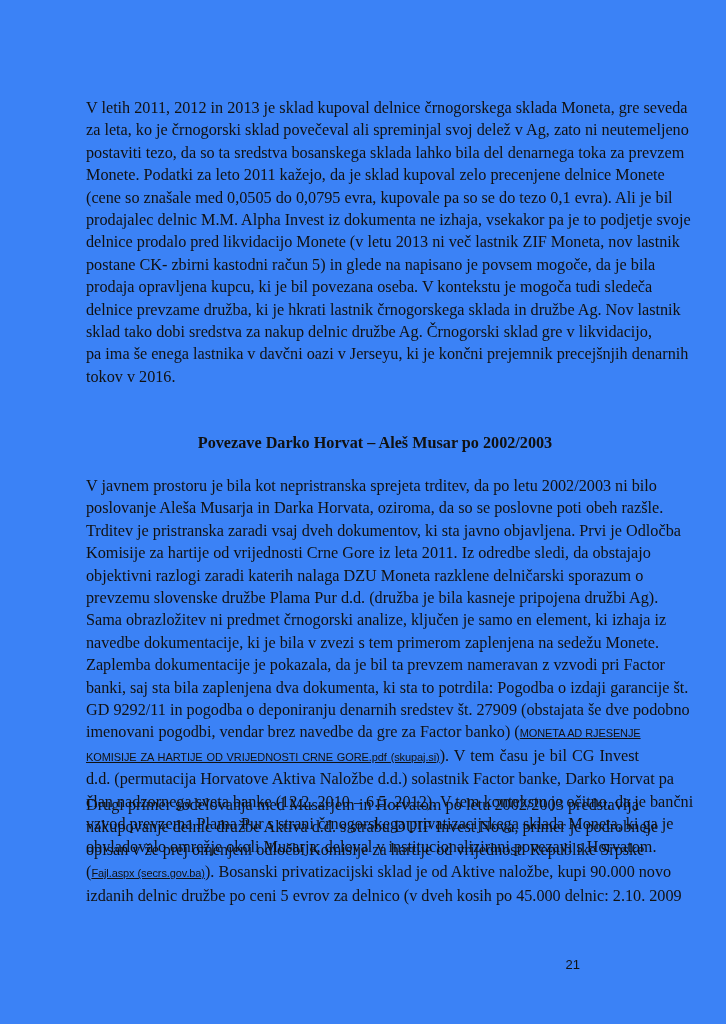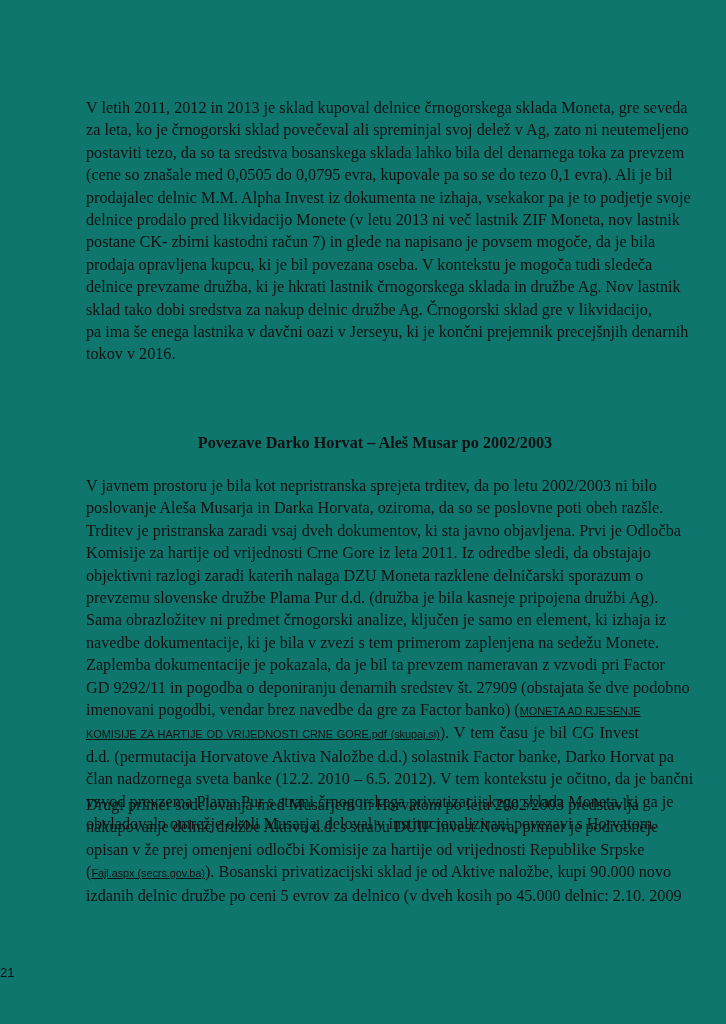--- a/index.html
+++ b/index.html
@@ -1,74 +1,76 @@
 <!DOCTYPE html>
 <html><head>
 <meta charset="utf-8">
 <style>
   html, body { margin: 0; padding: 0; background: #ffffff; }
   body { width: 726px; height: 1024px; position: relative; overflow: hidden; }
   .page {
-    position: absolute; left: 0; top: 0; width: 726px; height: 1024px; background: #0f766e;
+    position: absolute; left: 0; top: 0; width: 726px; height: 1024px; background: #3b82f6;
   }
   .text {
     position: absolute; left: 86px; width: 553px;
     font-family: "Liberation Serif", serif; font-size: 16.2px; line-height: 22.4px; color: #111;
     text-align: justify; margin: 0;
   }
   .text .ln { display: block; text-align: justify; text-align-last: justify; white-space: nowrap; }
   .text .ln.last { text-align-last: left; }
   #p1 { top: 97px; }
   #heading {
     position: absolute; left: 0; width: 726px; top: 422px; text-align: center;
     font-family: "Liberation Serif", serif; font-weight: bold; font-size: 16.2px; color: #111; margin: 12px;
   }
   #p2 { top: 475px; }
   #p3 { top: 794px; }
   .link {
     font-family: "Liberation Sans", sans-serif; font-size: 11px; text-decoration: underline; color: #111;
     letter-spacing: -0.1px;
   }
   #pagenum {
-    position: absolute; left: 0; width: 580px; top: 957px; text-align: left;
-    font-family: "Liberation Sans", sans-serif; font-size: 13px; color: #111; margin-top: 8px;
+    position: absolute; left: 0; width: 580px; top: 957px; text-align: right;
+    font-family: "Liberation Sans", sans-serif; font-size: 13px; color: #111;
   }
 </style>
 </head>
 <body>
 
 <div class="page">
 
   <div class="text" id="p1">
     <span class="ln">V letih 2011, 2012 in 2013 je sklad kupoval delnice črnogorskega sklada Moneta, gre seveda</span>
     <span class="ln">za leta, ko je črnogorski sklad povečeval ali spreminjal svoj delež v Ag, zato ni neutemeljeno</span>
     <span class="ln">postaviti tezo, da so ta sredstva bosanskega sklada lahko bila del denarnega toka za prevzem</span>
+    <span class="ln">Monete. Podatki za leto 2011 kažejo, da je sklad kupoval zelo precenjene delnice Monete</span>
     <span class="ln">(cene so znašale med 0,0505 do 0,0795 evra, kupovale pa so se do tezo 0,1 evra). Ali je bil</span>
     <span class="ln">prodajalec delnic M.M. Alpha Invest iz dokumenta ne izhaja, vsekakor pa je to podjetje svoje</span>
     <span class="ln">delnice prodalo pred likvidacijo Monete (v letu 2013 ni več lastnik ZIF Moneta, nov lastnik</span>
-    <span class="ln">postane CK- zbirni kastodni račun 7) in glede na napisano je povsem mogoče, da je bila</span>
+    <span class="ln">postane CK- zbirni kastodni račun 5) in glede na napisano je povsem mogoče, da je bila</span>
     <span class="ln">prodaja opravljena kupcu, ki je bil povezana oseba. V kontekstu je mogoča tudi sledeča</span>
     <span class="ln">delnice prevzame družba, ki je hkrati lastnik črnogorskega sklada in družbe Ag. Nov lastnik</span>
     <span class="ln">sklad tako dobi sredstva za nakup delnic družbe Ag. Črnogorski sklad gre v likvidacijo,</span>
     <span class="ln">pa ima še enega lastnika v davčni oazi v Jerseyu, ki je končni prejemnik precejšnjih denarnih</span>
     <span class="ln last">tokov v 2016.</span>
   </div>
 
   <h2 id="heading">Povezave Darko Horvat – Aleš Musar po 2002/2003</h2>
 
   <div class="text" id="p2">
     <span class="ln">V javnem prostoru je bila kot nepristranska sprejeta trditev, da po letu 2002/2003 ni bilo</span>
     <span class="ln">poslovanje Aleša Musarja in Darka Horvata, oziroma, da so se poslovne poti obeh razšle.</span>
     <span class="ln">Trditev je pristranska zaradi vsaj dveh dokumentov, ki sta javno objavljena. Prvi je Odločba</span>
     <span class="ln">Komisije za hartije od vrijednosti Crne Gore iz leta 2011. Iz odredbe sledi, da obstajajo</span>
     <span class="ln">objektivni razlogi zaradi katerih nalaga DZU Moneta razklene delničarski sporazum o</span>
     <span class="ln">prevzemu slovenske družbe Plama Pur d.d. (družba je bila kasneje pripojena družbi Ag).</span>
     <span class="ln">Sama obrazložitev ni predmet črnogorski analize, ključen je samo en element, ki izhaja iz</span>
     <span class="ln">navedbe dokumentacije, ki je bila v zvezi s tem primerom zaplenjena na sedežu Monete.</span>
     <span class="ln">Zaplemba dokumentacije je pokazala, da je bil ta prevzem nameravan z vzvodi pri Factor</span>
+    <span class="ln">banki, saj sta bila zaplenjena dva dokumenta, ki sta to potrdila: Pogodba o izdaji garancije št.</span>
     <span class="ln">GD 9292/11 in pogodba o deponiranju denarnih sredstev št. 27909 (obstajata še dve podobno</span>
     <span class="ln"><span>imenovani pogodbi, vendar brez navedbe da gre za Factor banko) (</span><a class="link">MONETA AD RJESENJE</a></span>
     <span class="ln"><a class="link">KOMISIJE ZA HARTIJE OD VRIJEDNOSTI CRNE GORE.pdf (skupaj.si)</a><span>). V tem času je bil CG Invest</span></span>
     <span class="ln">d.d. (permutacija Horvatove Aktiva Naložbe d.d.) solastnik Factor banke, Darko Horvat pa</span>
     <span class="ln">član nadzornega sveta banke (12.2. 2010 – 6.5. 2012). V tem kontekstu je očitno, da je bančni</span>
     <span class="ln">vzvod prevzema Plama Pur s strani črnogorskega privatizacijskega sklada Moneta, ki ga je</span>
     <span class="ln last">obvladovalo omrežje okoli Musarja, deloval v institucionalizirani povezavi s Horvatom.</span>
   </div>
 
   <div class="text" id="p3">

